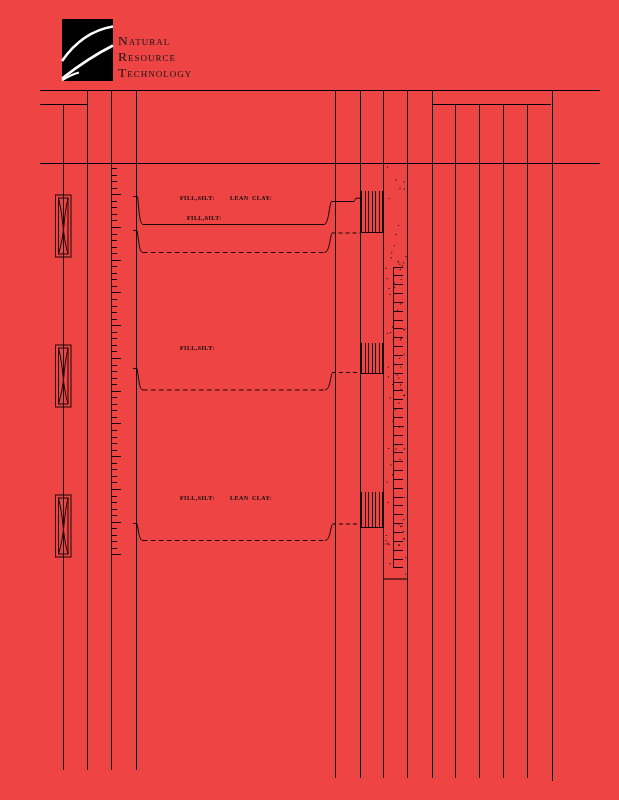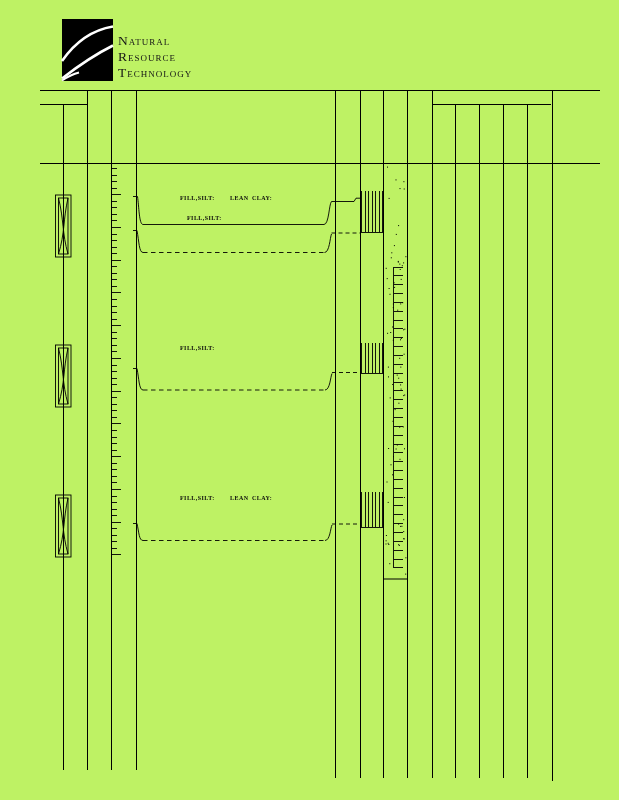--- a/index.html
+++ b/index.html
@@ -1,17 +1,17 @@
 <!DOCTYPE html>
 <html><head>
 <meta charset="utf-8">
 <style>
   html,body{margin:0;padding:0;background:#ffffff;}
   body{width:619px;height:800px;position:relative;font-family:"Liberation Serif",serif;}
-  #page{position:absolute;inset:0;background:#bef264;overflow:hidden;text-decoration:underline;}
+  #page{position:absolute;inset:0;background:#ef4444;overflow:hidden;text-decoration:underline;}
   svg{display:block;}
   .grid{stroke:#000;stroke-width:1;shape-rendering:crispEdges;}
   .fine{stroke:#000;stroke-width:0.9;shape-rendering:crispEdges;}
   .pl{stroke:#000;stroke-width:0.9;fill:none;}
   .dash{stroke-dasharray:4.5,3.5;}
   .dash2{stroke-dasharray:4,3;}
   .well{stroke:#000;stroke-width:0.9;fill:none;}
   text{stroke:none;fill:#0a0a0a;}
   .soil-t{font-family:"Liberation Serif",serif;font-size:6px;letter-spacing:0.45px;font-weight:bold;}
   .logo-t{font-family:"Liberation Serif",serif;font-size:13.5px;letter-spacing:1px;font-variant:small-caps;fill:#151515;}

